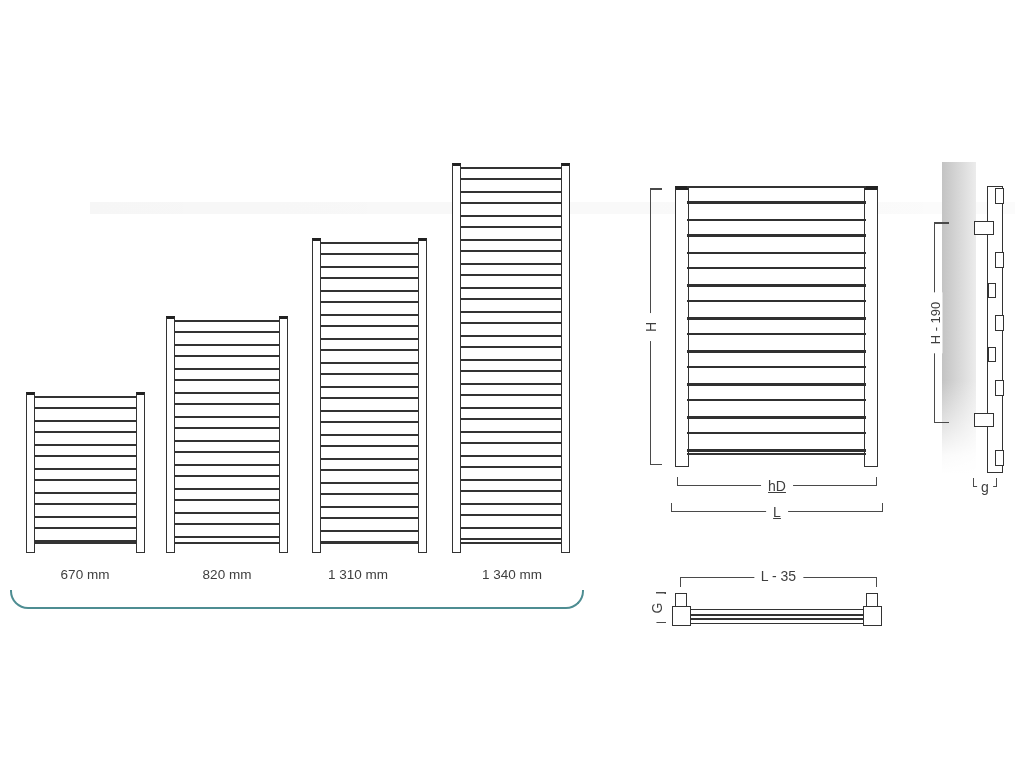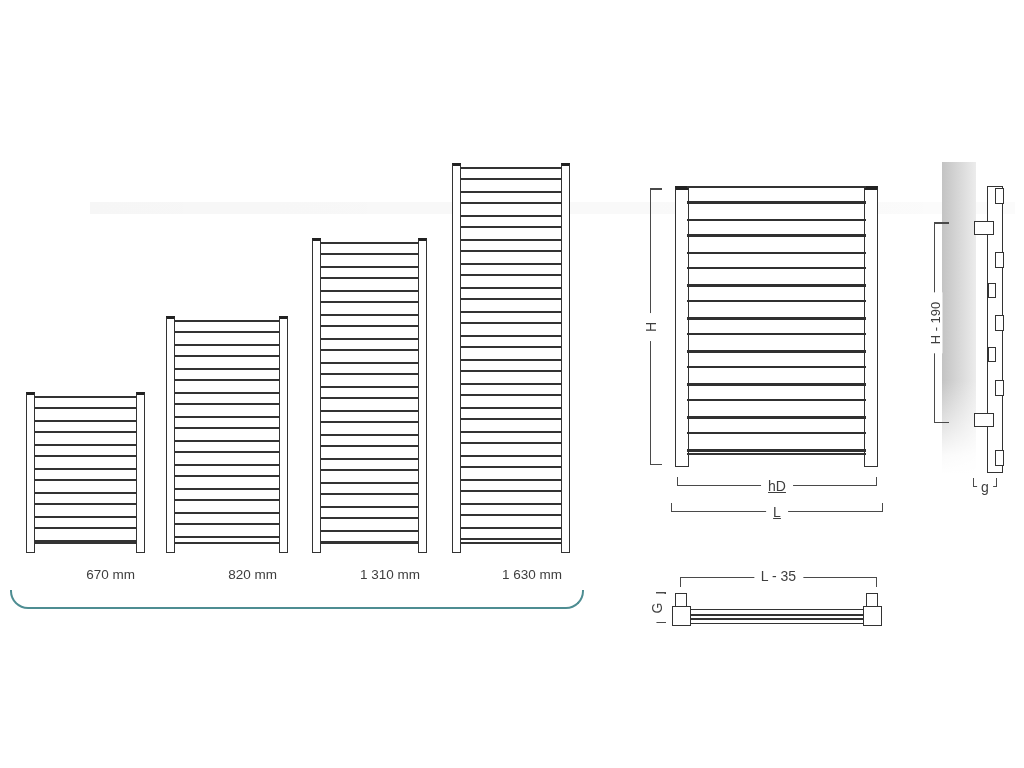--- a/index.html
+++ b/index.html
@@ -21,21 +21,21 @@
                    background-image:repeating-linear-gradient(to bottom,
                      transparent 0, transparent 9px, #333 9px, #333 11px,
                      transparent 11px, transparent 22px, #333 22px, #333 24px);}
   
   .front .tube{width:14px;border-top:4px solid #222;}
   .front .rungs{left:12px;right:12px;top:0;bottom:12px;border-top:2.5px solid #333;border-bottom:2.5px solid #333;
                 background-image:repeating-linear-gradient(to bottom,
                   transparent 0, transparent 13px, #303030 13px, #303030 15.5px,
                   transparent 15.5px, transparent 30.5px, #303030 30.5px, #303030 33px);}
 
-  .size-label{font-size:13.5px;text-align:right;color:#3e3e3e;}
+  .size-label{font-size:13.5px;text-align:center;color:#3e3e3e;}
 
   
   .range-bracket{border-left:2px solid #4e8d92;border-right:2px solid #4e8d92;
                  border-bottom:2.5px solid #4e8d92;border-radius:0 0 18px 18px;}
 
   
   .dim{color:#3e3e3e;}
   .dim-label{position:absolute;background:#fff;font-size:14px;line-height:15px;white-space:nowrap;
              color:#3e3e3e;padding:0 7px;}
   
@@ -88,22 +88,22 @@
     <div class="rungs"></div>
   </div>
   <div class="abs radiator" style="left:452px;top:163px;width:118px;height:390px;">
     <div class="tube left"></div>
     <div class="tube right"></div>
     <div class="rungs"></div>
   </div>
 
   <div class="abs size-label" style="left:35px;top:567px;width:100px;">670 mm</div>
   <div class="abs size-label" style="left:177px;top:567px;width:100px;">820 mm</div>
-  <div class="abs size-label" style="left:320px;top:567px;width:100px;">1 310 mm</div>
-  <div class="abs size-label" style="left:462px;top:567px;width:100px;">1 630 mm</div>
+  <div class="abs size-label" style="left:308px;top:567px;width:100px;">1 310 mm</div>
+  <div class="abs size-label" style="left:462px;top:567px;width:100px;">1 340 mm</div>
 
   <div class="abs range-bracket" style="left:10px;top:590px;width:574px;height:19px;"></div>
 
   <div class="abs radiator front" style="left:675px;top:186px;width:203px;height:281px;">
     <div class="tube left"></div>
     <div class="tube right"></div>
     <div class="rungs"></div>
   </div>
 
   <div class="abs dim dim-vr tick11" style="left:650px;top:188px;width:12px;height:277px;">

